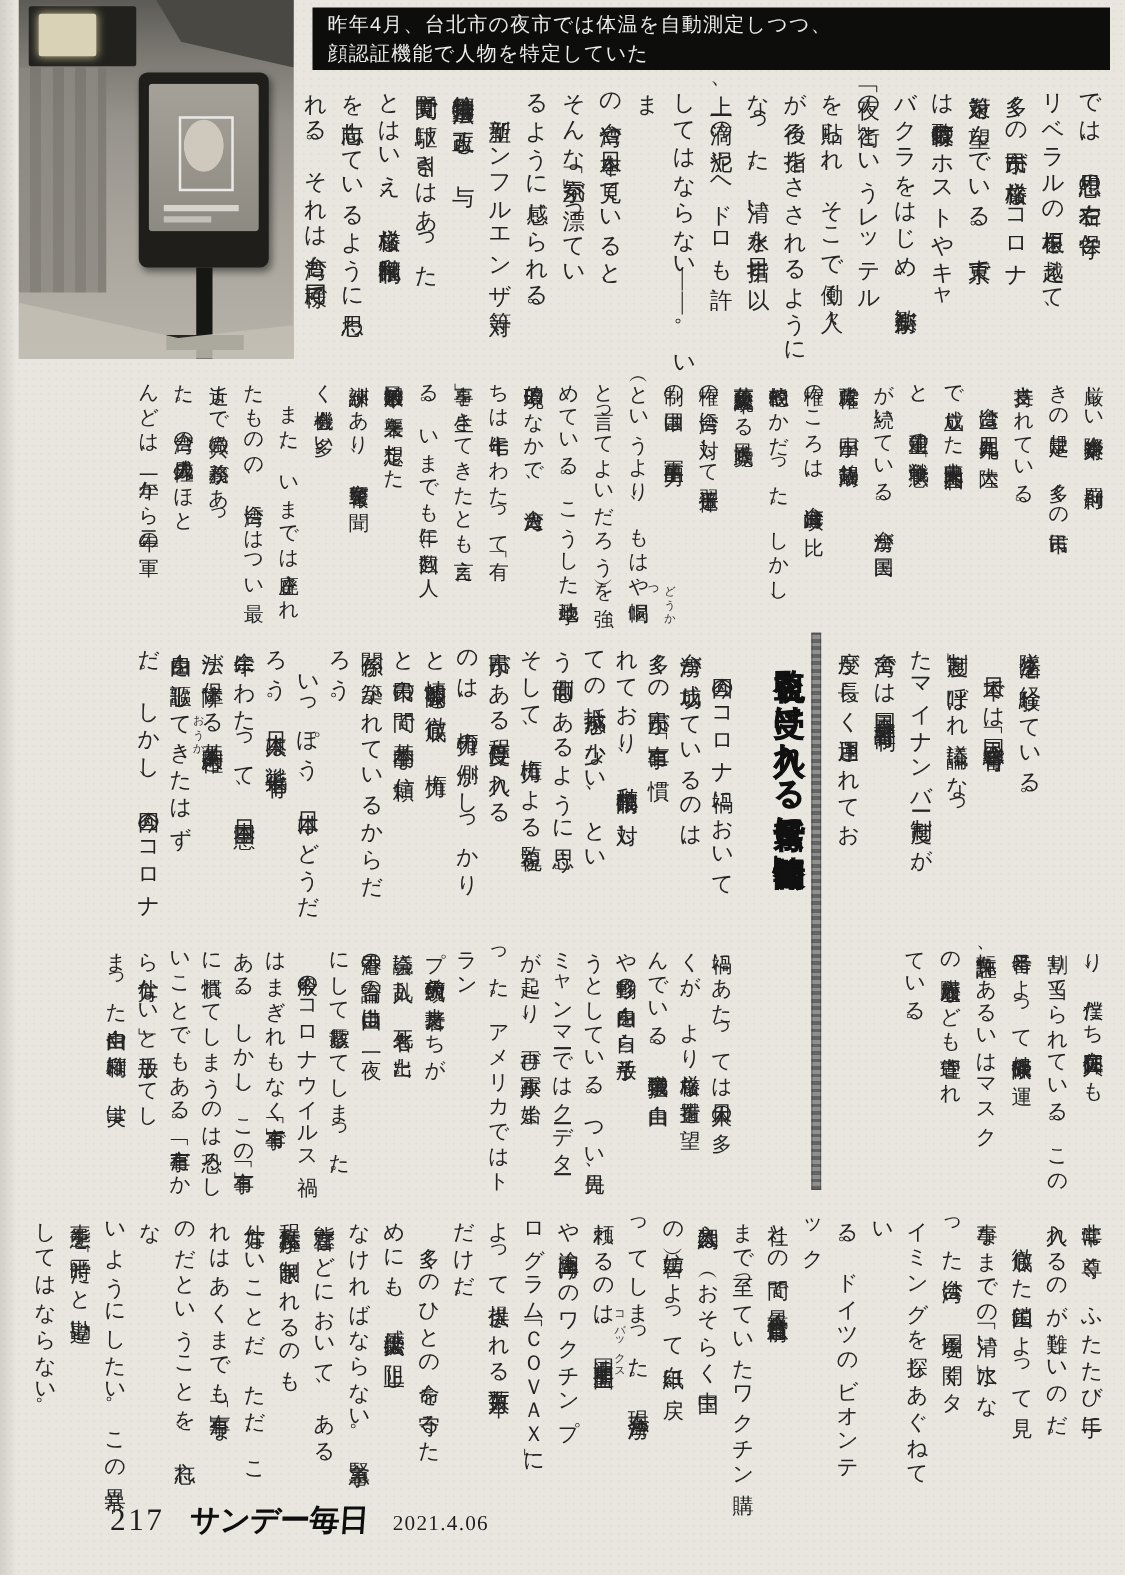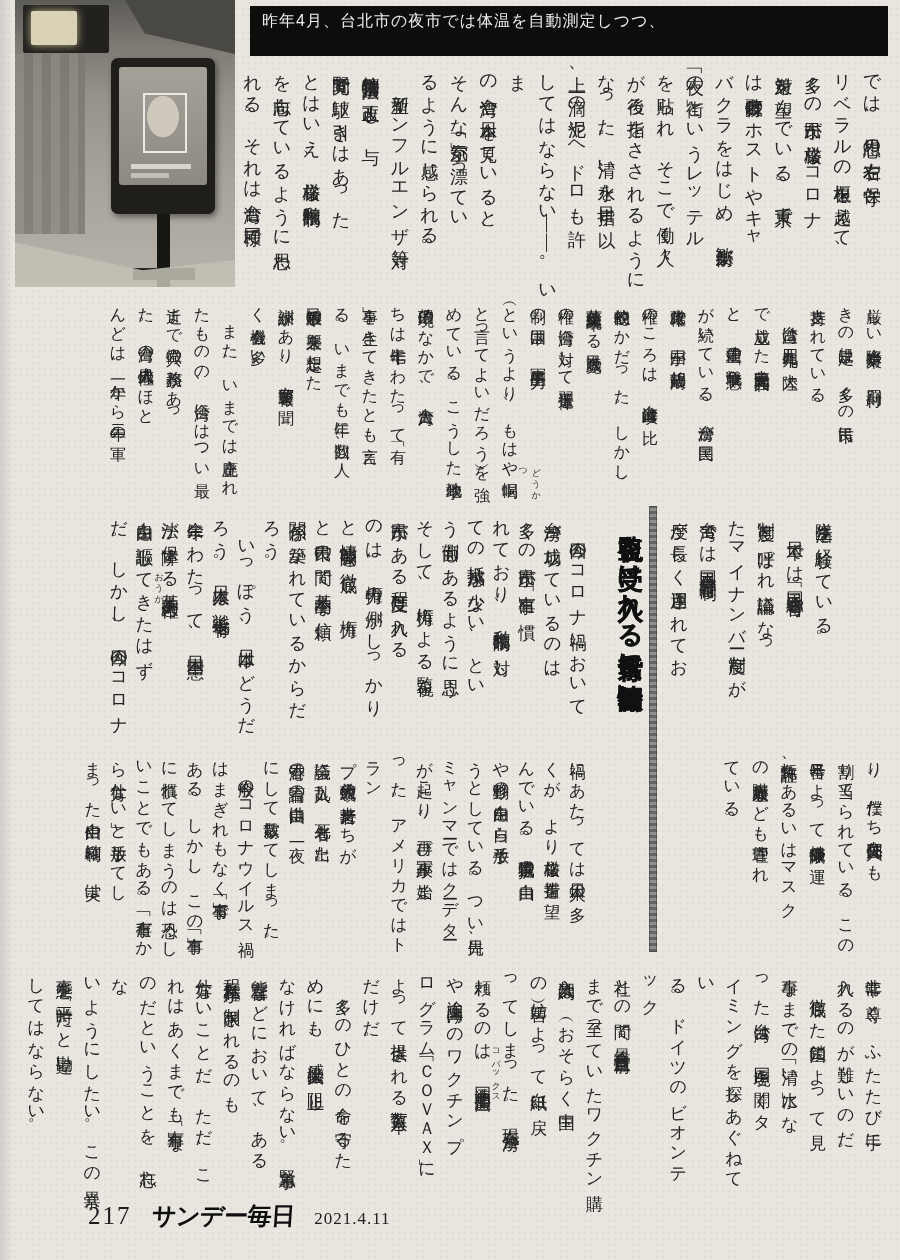--- a/index.html
+++ b/index.html
@@ -95,20 +95,21 @@
         <div class="screen-bar2"></div>
       </div>
     </div>
     <div class="pole"></div>
     <div class="base"></div>
     <div class="fore"></div>
   </div>
 
   <div class="caption">
     <div>昨年4月、台北市の夜市では体温を自動測定しつつ、</div>
+    <div>顔認証機能で人物を特定していた</div>
   </div>
 
   <div class="vband band1">
       <p>では、思想の左右や保守と</p>
       <p>リベラルの垣根を越えて、</p>
       <p>多くの市民が厳格なコロナ</p>
       <p>対策を望んでいる。東京で</p>
       <p>は歌舞伎町のホストやキャ</p>
       <p>バクラをはじめ、歓楽街が</p>
       <p>「夜の街」というレッテル</p>
@@ -249,16 +250,16 @@
   <div class="headline-rule"></div>
   <div class="headline">監視を受け入れる背景に「情報公開」</div>
 
   <div class="ruby ruby-doukatsu">どうかつ</div>
   <div class="ruby ruby-ouka">おうか</div>
   <div class="ruby ruby-covax">コバックス</div>
 
   <div class="footer">
     <span class="pagenum">217</span>
     <span class="logo">サンデー毎日</span>
-    <span class="date">2021.4.11</span>
+    <span class="date">2021.4.06</span>
   </div>
 
 </div>
 
 </body></html>

